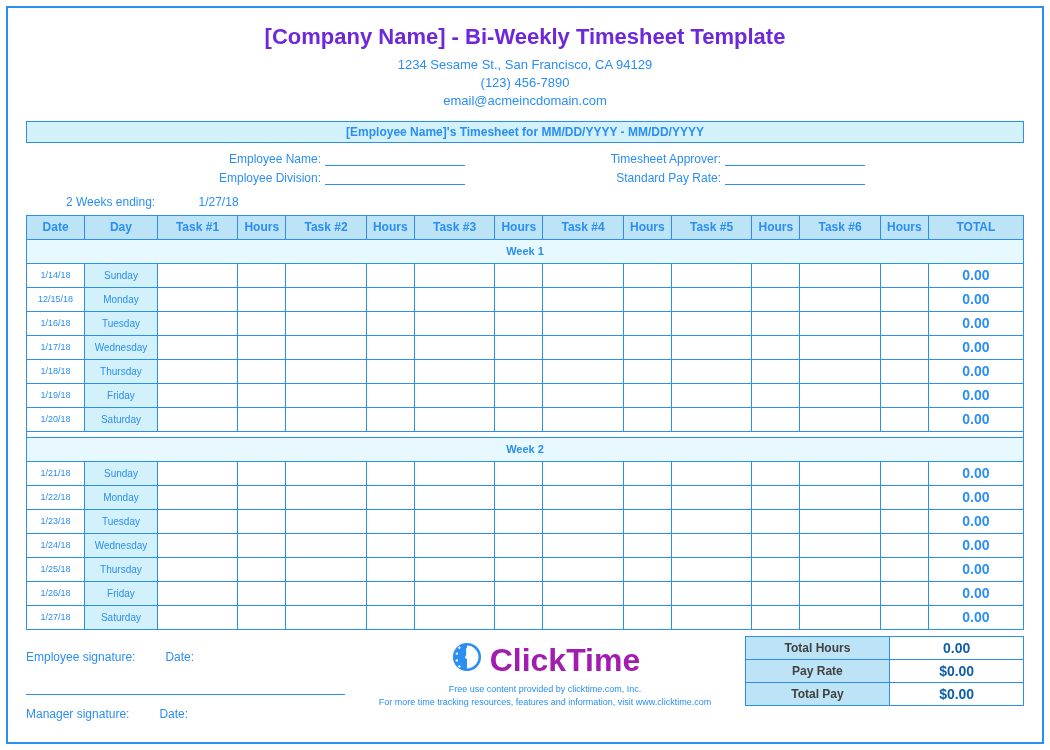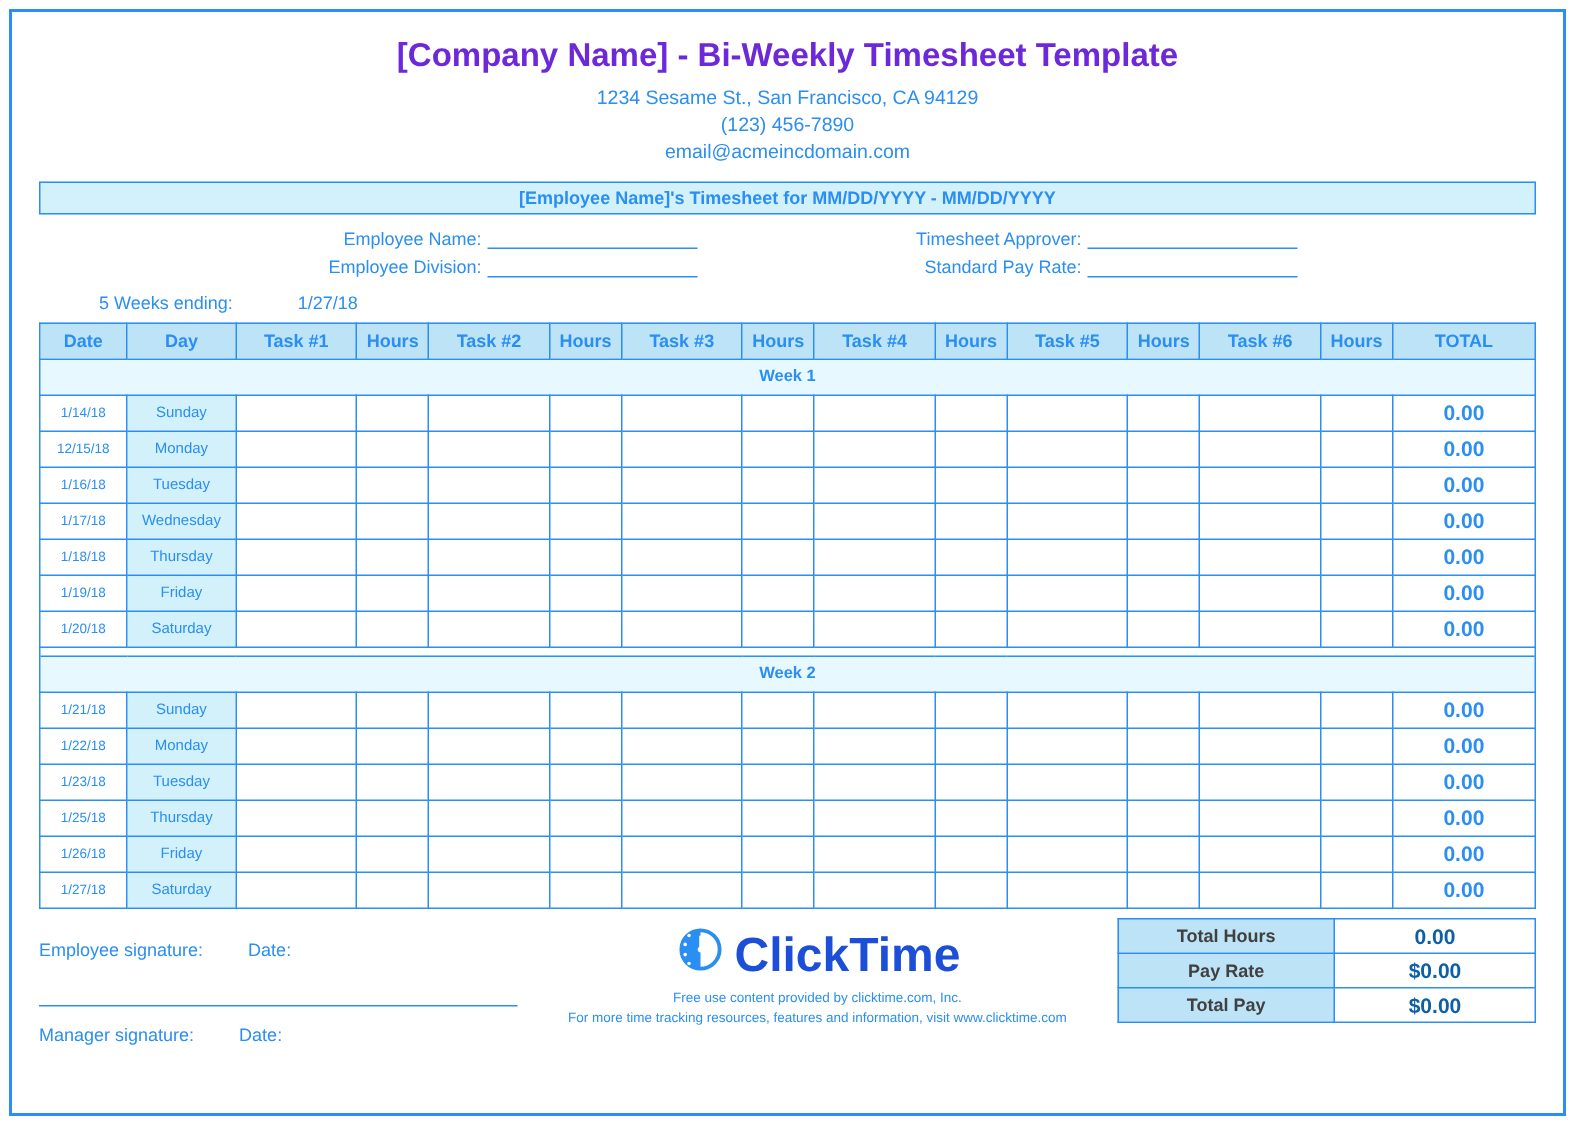--- a/index.html
+++ b/index.html
@@ -124,21 +124,21 @@
     margin-top: 30px;
   }
   .brand-area {
     width: 40%;
     text-align: center;
     padding-top: 4px;
   }
   .brand {
     font-size: 32px;
     font-weight: 600;
-    color: #1d4ed8;
+    color: #a21caf;
     display: inline-flex;
     align-items: center;
     gap: 6px;
   }
   .brand svg { width: 34px; height: 34px; }
   .brand-sub { font-size: 9px; color: #2a8ef2; line-height: 1.3; margin-top: 2px; }
   .summary {
     width: 28%;
   }
   table.summary-table {
@@ -187,21 +187,21 @@
         <input class="meta-input" value="" style="">
       </div>
       <div class="meta-row">
         <span class="meta-label">Standard Pay Rate:</span>
         <input class="meta-input" value="" style="">
       </div>
     </div>
   </div>
 
   <div class="ending">
-    <span>5 Weeks ending:</span>
+    <span>2 Weeks ending:</span>
     <span>1/27/18</span>
   </div>
 
   <table class="sheet">
     <colgroup>
       <col class="date">
         <col class="day">
       <col class="task">
         <col class="hours">
       <col class="task">
@@ -409,20 +409,37 @@
           <td></td>
           <td></td>
           <td></td>
           <td></td>
           <td></td>
           <td></td>
           <td></td>
           <td class="total-cell">0.00</td>
         </tr>
         <tr>
+          <td class="date-cell">1/24/18</td>
+          <td class="day-cell">Wednesday</td>
+          <td></td>
+          <td></td>
+          <td></td>
+          <td></td>
+          <td></td>
+          <td></td>
+          <td></td>
+          <td></td>
+          <td></td>
+          <td></td>
+          <td></td>
+          <td></td>
+          <td class="total-cell">0.00</td>
+        </tr>
+        <tr>
           <td class="date-cell">1/25/18</td>
           <td class="day-cell">Thursday</td>
           <td></td>
           <td></td>
           <td></td>
           <td></td>
           <td></td>
           <td></td>
           <td></td>
           <td></td>

